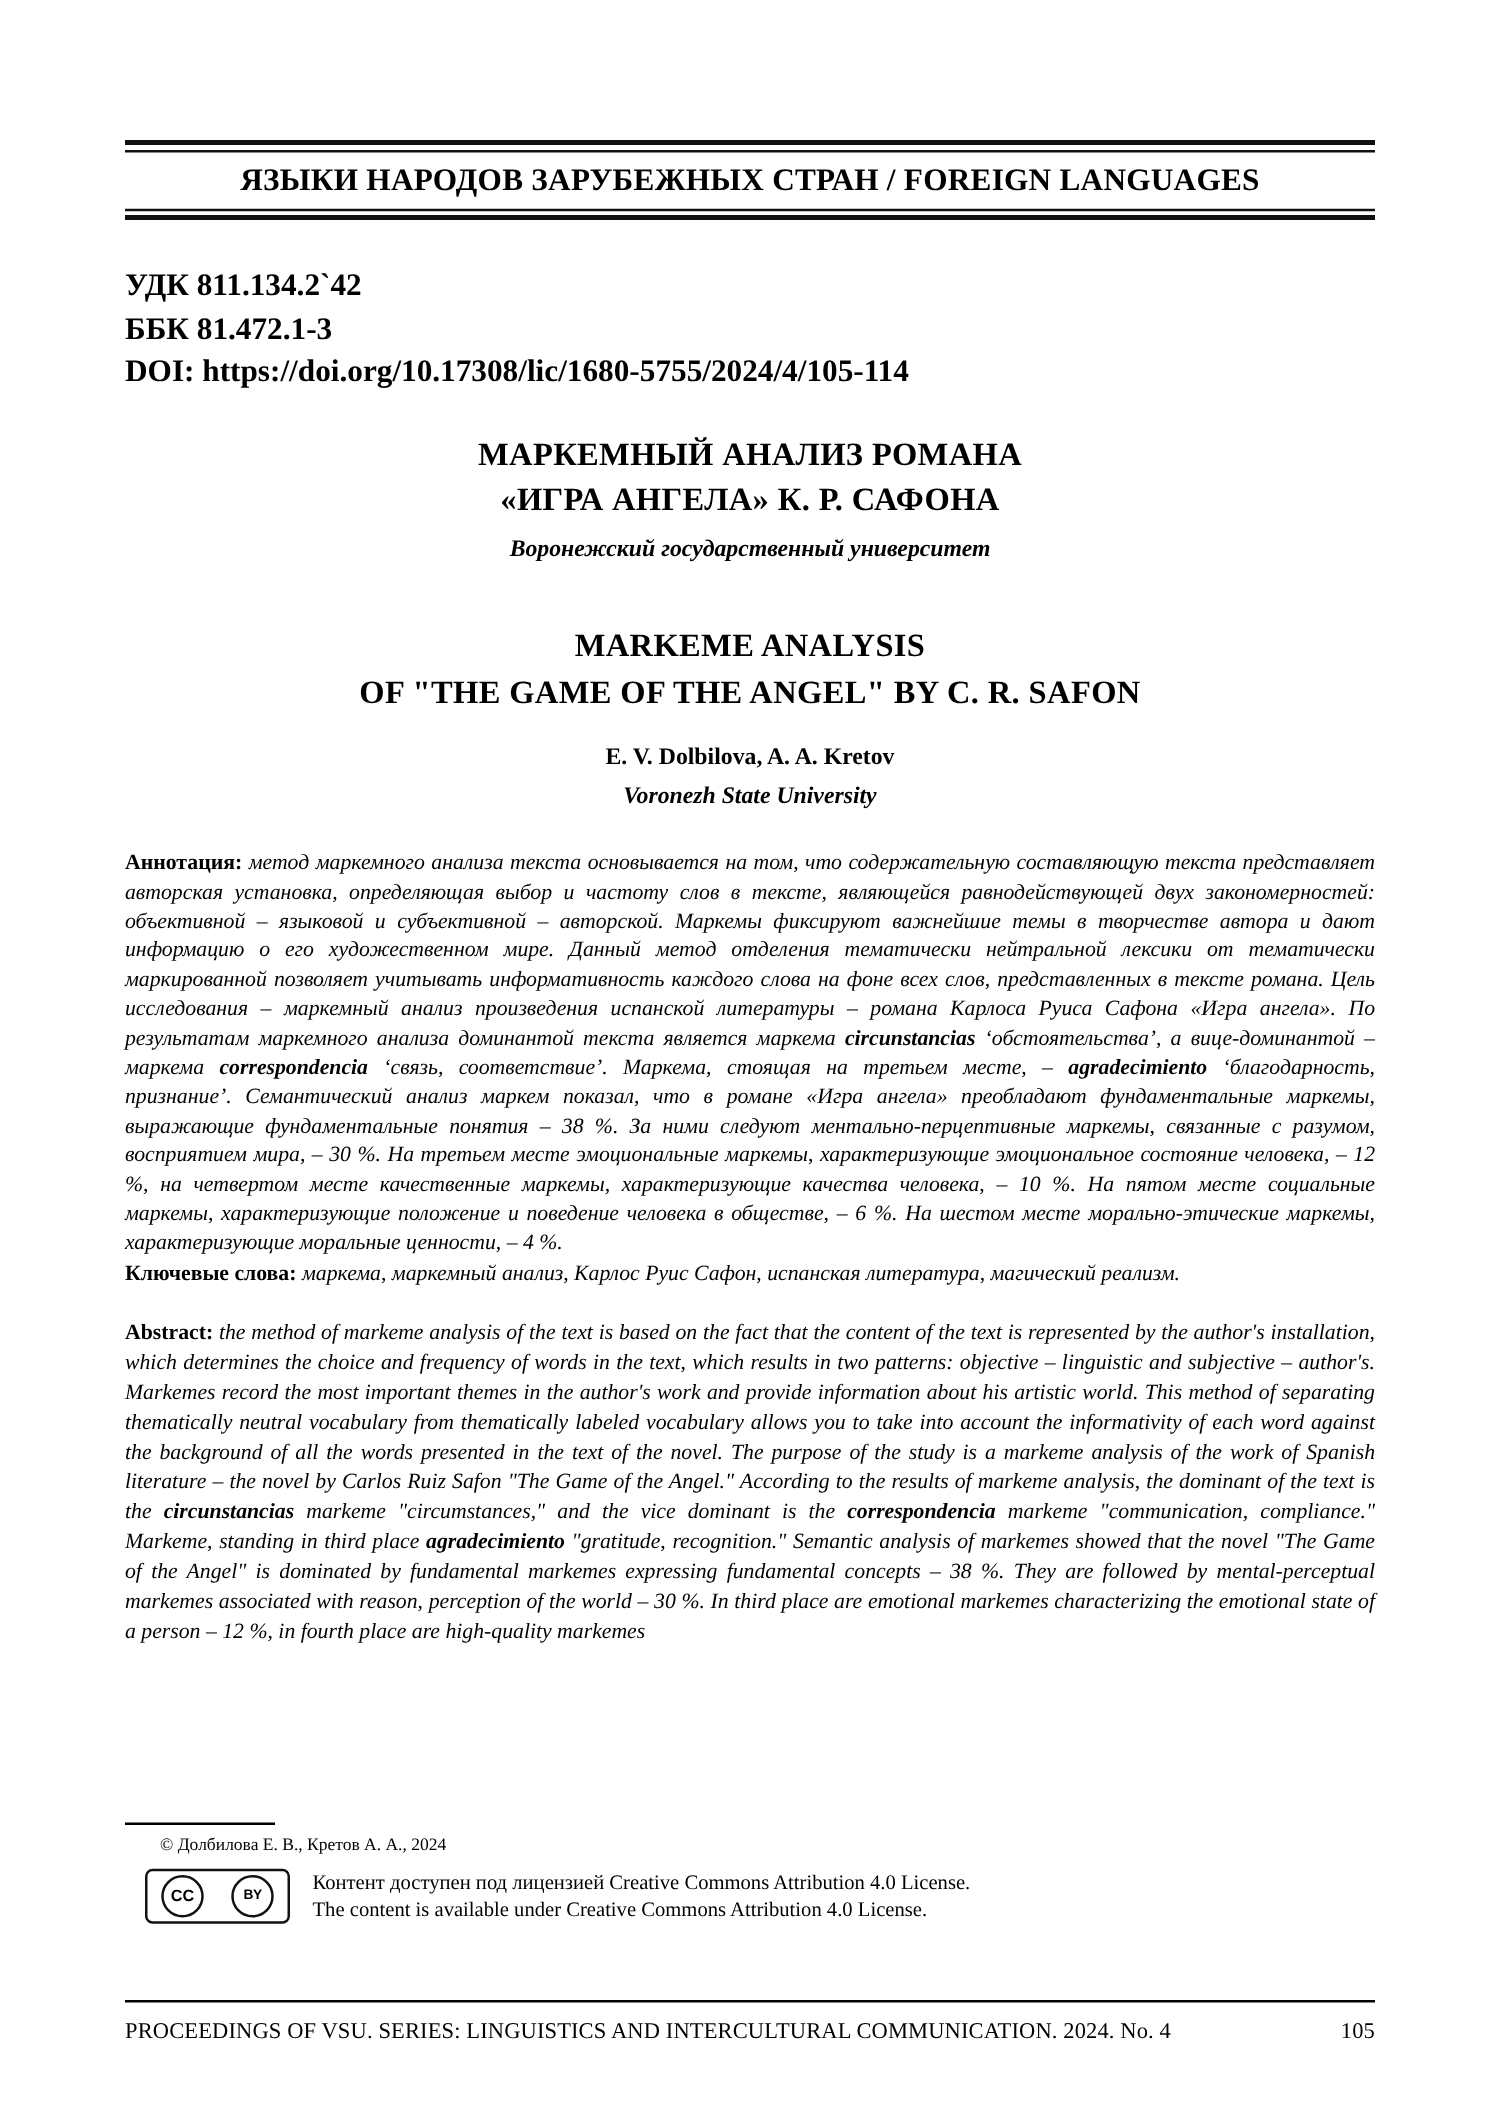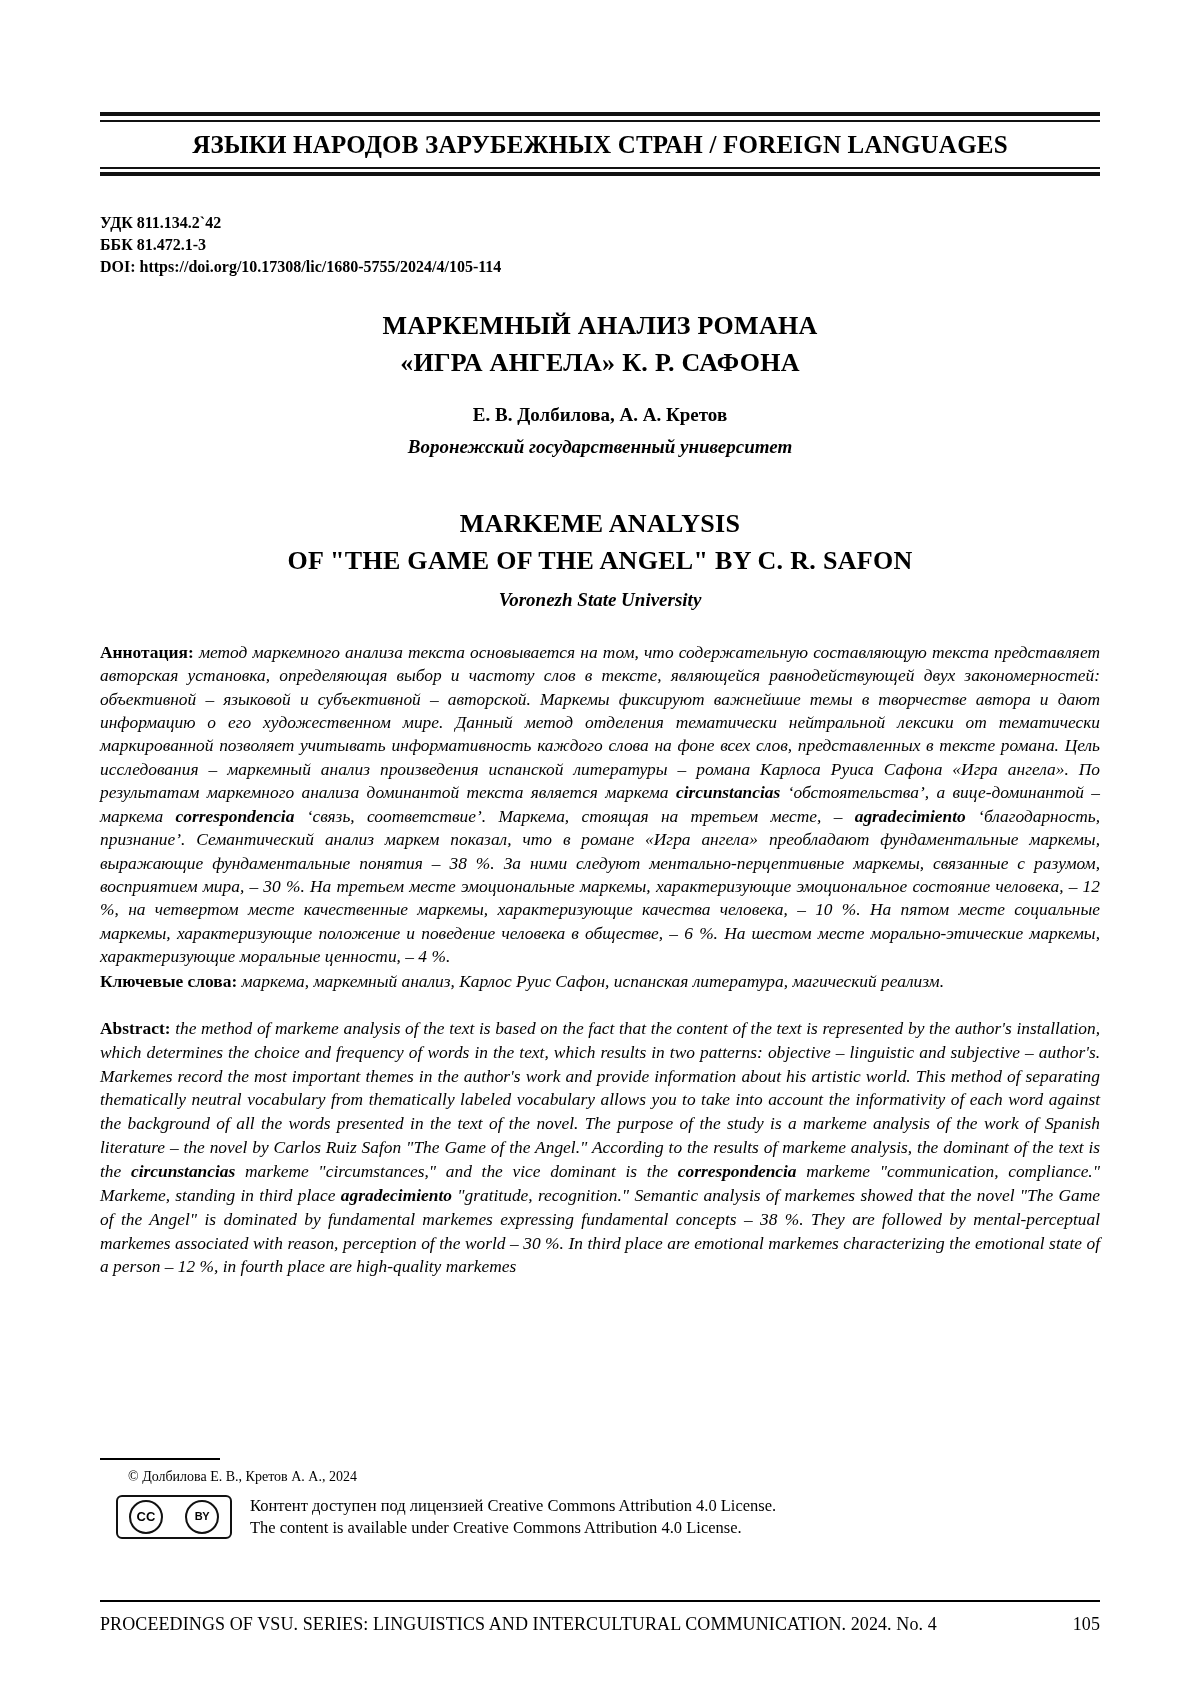--- a/index.html
+++ b/index.html
@@ -49,21 +49,21 @@
     padding: 9px 0 8px 0;
     font-family: "Liberation Serif", serif;
   }
   .header-block { margin-top: 112px; }
   .header-gap-top { height: 4px; }
   .header-gap { height: 3px; }
 
   
   .codes {
     margin-top: 36px;
-    font-size: 16px;
+    font-size: 25px;
     font-weight: bold;
     line-height: 1.38;
   }
   .codes div { white-space: nowrap; }
 
   
   .title-ru {
     margin-top: 30px;
     text-align: center;
     font-weight: bold;
@@ -248,27 +248,27 @@
     <div class="codes">
       <div>УДК 811.134.2`42</div>
       <div>ББК 81.472.1-3</div>
       <div>DOI: https://doi.org/10.17308/lic/1680-5755/2024/4/105-114</div>
     </div>
 
     <div class="title-ru">
       <div>МАРКЕМНЫЙ АНАЛИЗ РОМАНА</div>
       <div>«ИГРА АНГЕЛА» К. Р. САФОНА</div>
     </div>
-    <div class="authors-ru">Е. В. Долбилова, А. А. Кретов</div>
     <div class="affil-ru">Воронежский государственный университет</div>
 
     <div class="title-en">
       <div>MARKEME ANALYSIS</div>
       <div>OF "THE GAME OF THE ANGEL" BY C. R. SAFON</div>
     </div>
+    <div class="authors-en">E. V. Dolbilova, A. A. Kretov</div>
     <div class="affil-en">Voronezh State University</div>
 
     <div class="abs-ru">
       <span class="lead">Аннотация:</span><span> метод маркемного анализа текста основывается на том, что содержательную составляющую текста представляет авторская установка, определяющая выбор и частоту слов в тексте, являющейся равнодействующей двух закономерностей: объективной – языковой и субъективной – авторской. Маркемы фиксируют важнейшие темы в творчестве автора и дают информацию о его художественном мире. Данный метод отделения тематически нейтральной лексики от тематически маркированной позволяет учитывать информативность каждого слова на фоне всех слов, представленных в тексте романа. Цель исследования – маркемный анализ произведения испанской литературы – романа Карлоса Руиса Сафона «Игра ангела». По результатам маркемного анализа доминантой текста является маркема </span><b class="sp">circunstancias</b><span> ‘обстоятельства’, а вице-доминантой – маркема </span><b class="sp">correspondencia</b><span> ‘связь, соответствие’. Маркема, стоящая на третьем месте, – </span><b class="sp">agradecimiento</b><span> ‘благодарность, признание’. Семантический анализ маркем показал, что в романе «Игра ангела» преобладают фундаментальные маркемы, выражающие фундаментальные понятия – 38 %. За ними следуют ментально-перцептивные маркемы, связанные с разумом, восприятием мира, – 30 %. На третьем месте эмоциональные маркемы, характеризующие эмоциональное состояние человека, – 12 %, на четвертом месте качественные маркемы, характеризующие качества человека, – 10 %. На пятом месте социальные маркемы, характеризующие положение и поведение человека в обществе, – 6 %. На шестом месте морально-этические маркемы, характеризующие моральные ценности, – 4 %.</span>
     </div>
 
     <div class="kw-ru">
       <span class="lead">Ключевые слова:</span><span> маркема, маркемный анализ, Карлос Руис Сафон, испанская литература, магический реализм.</span>
     </div>
 

